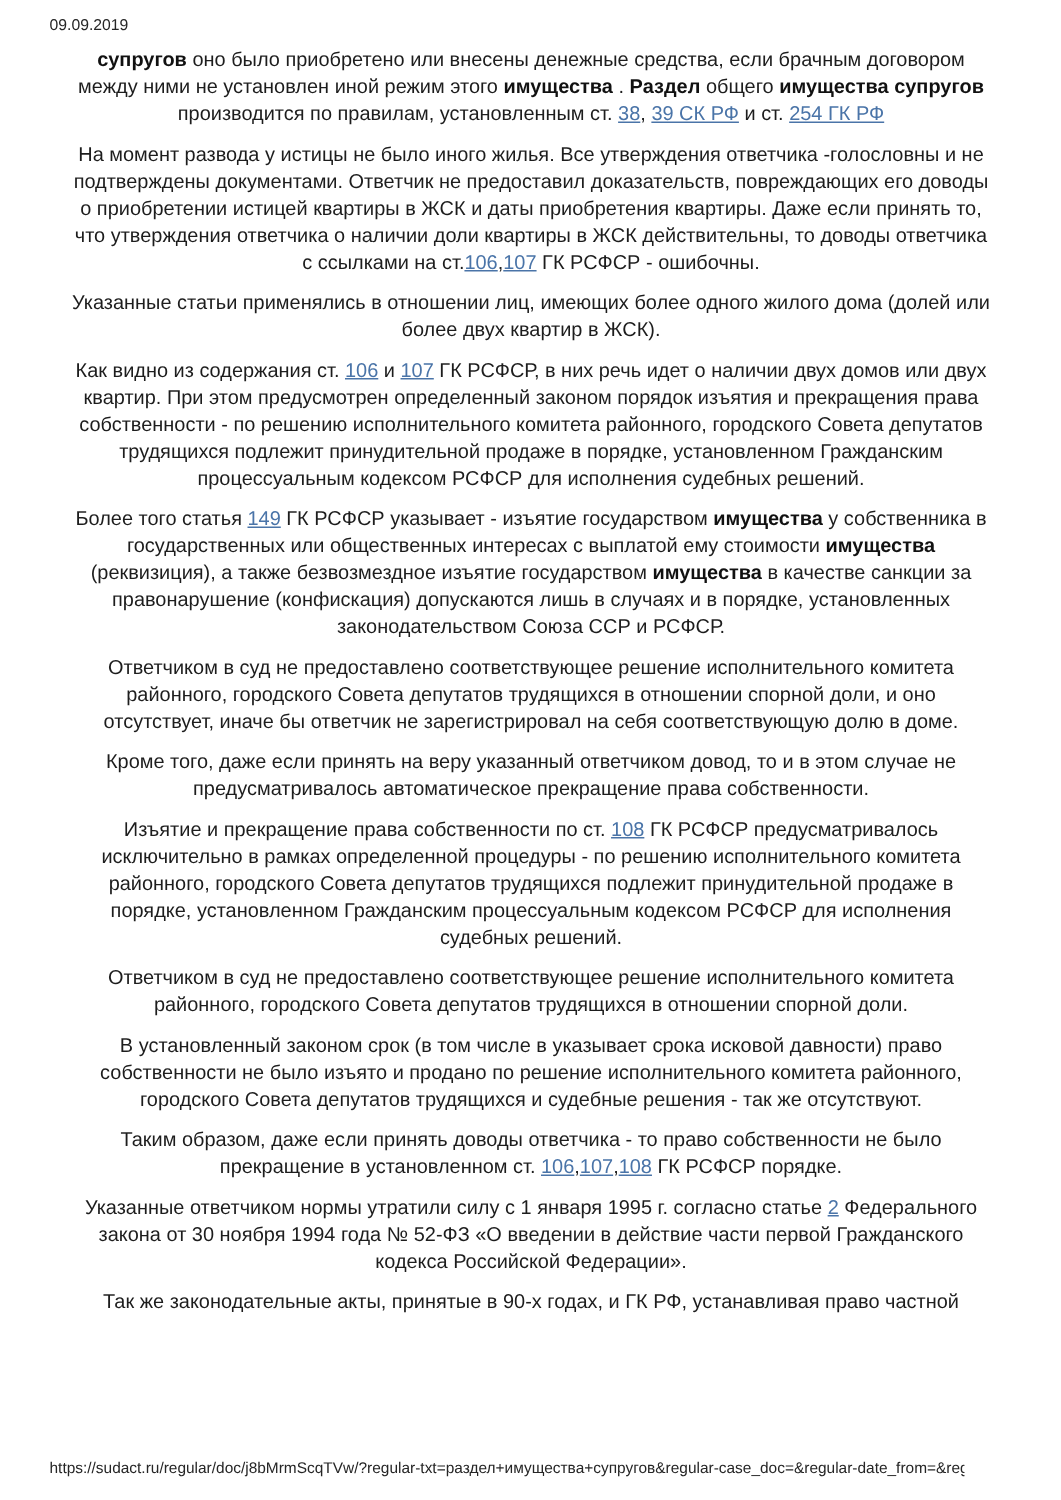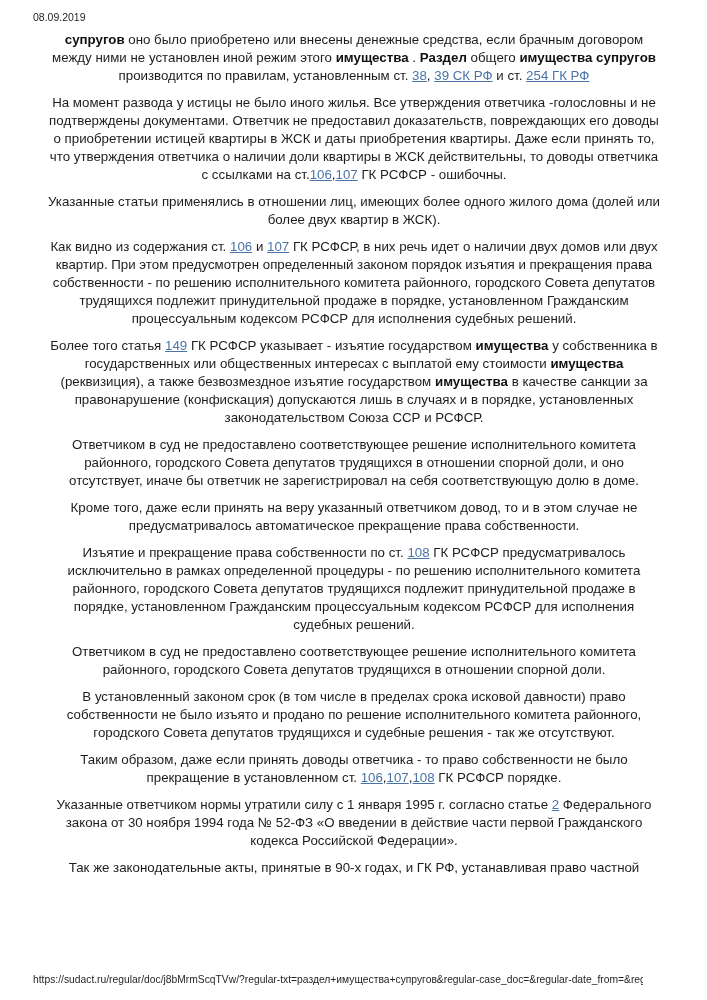--- a/index.html
+++ b/index.html
@@ -86,34 +86,34 @@
     white-space: nowrap;
     margin-top: 29px;
   }
 </style>
 </head>
 <body>
 
 <div class="page">
 
   <div class="print-header">
-    <span class="hdr-date">08.09.2019</span>
+    <span class="hdr-date">09.09.2019</span>
   </div>
 
   <div class="doc-body">
       <p><b>супругов</b><span> оно было приобретено или внесены денежные средства, если брачным договором между ними не установлен иной режим этого </span><b>имущества</b><span> . </span><b>Раздел</b><span> общего </span><b>имущества супругов</b><span> производится по правилам, установленным ст. </span><a class="lnk" href="#">38</a><span>, </span><a class="lnk" href="#">39 СК РФ</a><span> и ст. </span><a class="lnk" href="#">254 ГК РФ</a></p>
       <p><span>На момент развода у истицы не было иного жилья. Все утверждения ответчика -голословны и не подтверждены документами. Ответчик не предоставил доказательств, повреждающих его доводы о приобретении истицей квартиры в ЖСК и даты приобретения квартиры. Даже если принять то, что утверждения ответчика о наличии доли квартиры в ЖСК действительны, то доводы ответчика с ссылками на ст.</span><a class="lnk" href="#">106</a><span>,</span><a class="lnk" href="#">107</a><span> ГК РСФСР - ошибочны.</span></p>
       <p><span>Указанные статьи применялись в отношении лиц, имеющих более одного жилого дома (долей или более двух квартир в ЖСК).</span></p>
       <p><span>Как видно из содержания ст. </span><a class="lnk" href="#">106</a><span> и </span><a class="lnk" href="#">107</a><span> ГК РСФСР, в них речь идет о наличии двух домов или двух квартир. При этом предусмотрен определенный законом порядок изъятия и прекращения права собственности - по решению исполнительного комитета районного, городского Совета депутатов трудящихся подлежит принудительной продаже в порядке, установленном Гражданским процессуальным кодексом РСФСР для исполнения судебных решений.</span></p>
       <p><span>Более того статья </span><a class="lnk" href="#">149</a><span> ГК РСФСР указывает - изъятие государством </span><b>имущества</b><span> у собственника в государственных или общественных интересах с выплатой ему стоимости </span><b>имущества</b><span> (реквизиция), а также безвозмездное изъятие государством </span><b>имущества</b><span> в качестве санкции за правонарушение (конфискация) допускаются лишь в случаях и в порядке, установленных законодательством Союза ССР и РСФСР.</span></p>
       <p><span>Ответчиком в суд не предоставлено соответствующее решение исполнительного комитета районного, городского Совета депутатов трудящихся в отношении спорной доли, и оно отсутствует, иначе бы ответчик не зарегистрировал на себя соответствующую долю в доме.</span></p>
       <p><span>Кроме того, даже если принять на веру указанный ответчиком довод, то и в этом случае не предусматривалось автоматическое прекращение права собственности.</span></p>
       <p><span>Изъятие и прекращение права собственности по ст. </span><a class="lnk" href="#">108</a><span> ГК РСФСР предусматривалось исключительно в рамках определенной процедуры - по решению исполнительного комитета районного, городского Совета депутатов трудящихся подлежит принудительной продаже в порядке, установленном Гражданским процессуальным кодексом РСФСР для исполнения судебных решений.</span></p>
       <p><span>Ответчиком в суд не предоставлено соответствующее решение исполнительного комитета районного, городского Совета депутатов трудящихся в отношении спорной доли.</span></p>
-      <p><span>В установленный законом срок (в том числе в пределах срока исковой давности) право собственности не было изъято и продано по решение исполнительного комитета районного, городского Совета депутатов трудящихся и судебные решения - так же отсутствуют.</span></p>
+      <p><span>В установленный законом срок (в том числе в указывает срока исковой давности) право собственности не было изъято и продано по решение исполнительного комитета районного, городского Совета депутатов трудящихся и судебные решения - так же отсутствуют.</span></p>
       <p><span>Таким образом, даже если принять доводы ответчика - то право собственности не было прекращение в установленном ст. </span><a class="lnk" href="#">106</a><span>,</span><a class="lnk" href="#">107</a><span>,</span><a class="lnk" href="#">108</a><span> ГК РСФСР порядке.</span></p>
       <p><span>Указанные ответчиком нормы утратили силу с 1 января 1995 г. согласно статье </span><a class="lnk" href="#">2</a><span> Федерального закона от 30 ноября 1994 года № 52-ФЗ «О введении в действие части первой Гражданского кодекса Российской Федерации».</span></p>
       <p><span>Так же законодательные акты, принятые в 90-х годах, и ГК РФ, устанавливая право частной</span></p>
     </div>
 
   <div class="print-footer">
     <span class="ftr-url">https://sudact.ru/regular/doc/j8bMrmScqTVw/?regular-txt=раздел+имущества+супругов&amp;regular-case_doc=&amp;regular-date_from=&amp;regular-date_t…</span>
     <span class="ftr-page">3/8</span>
   </div>
 

